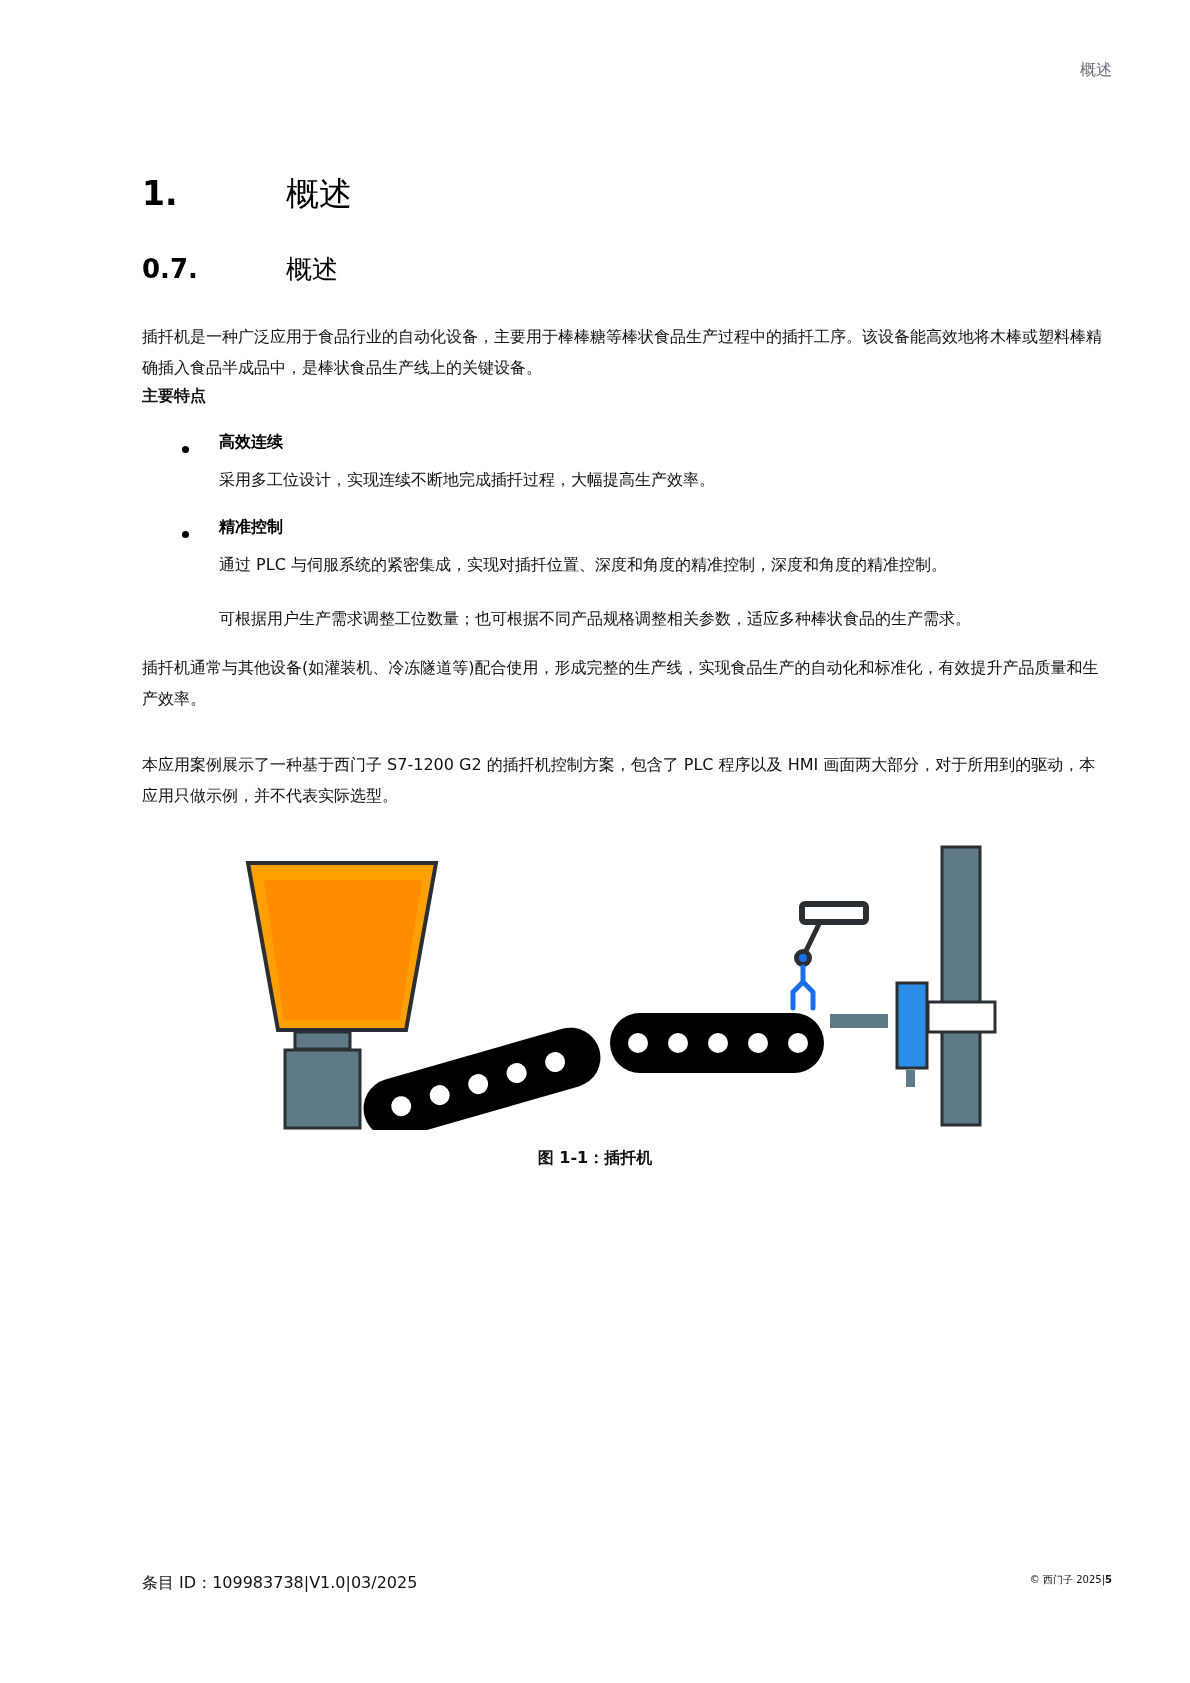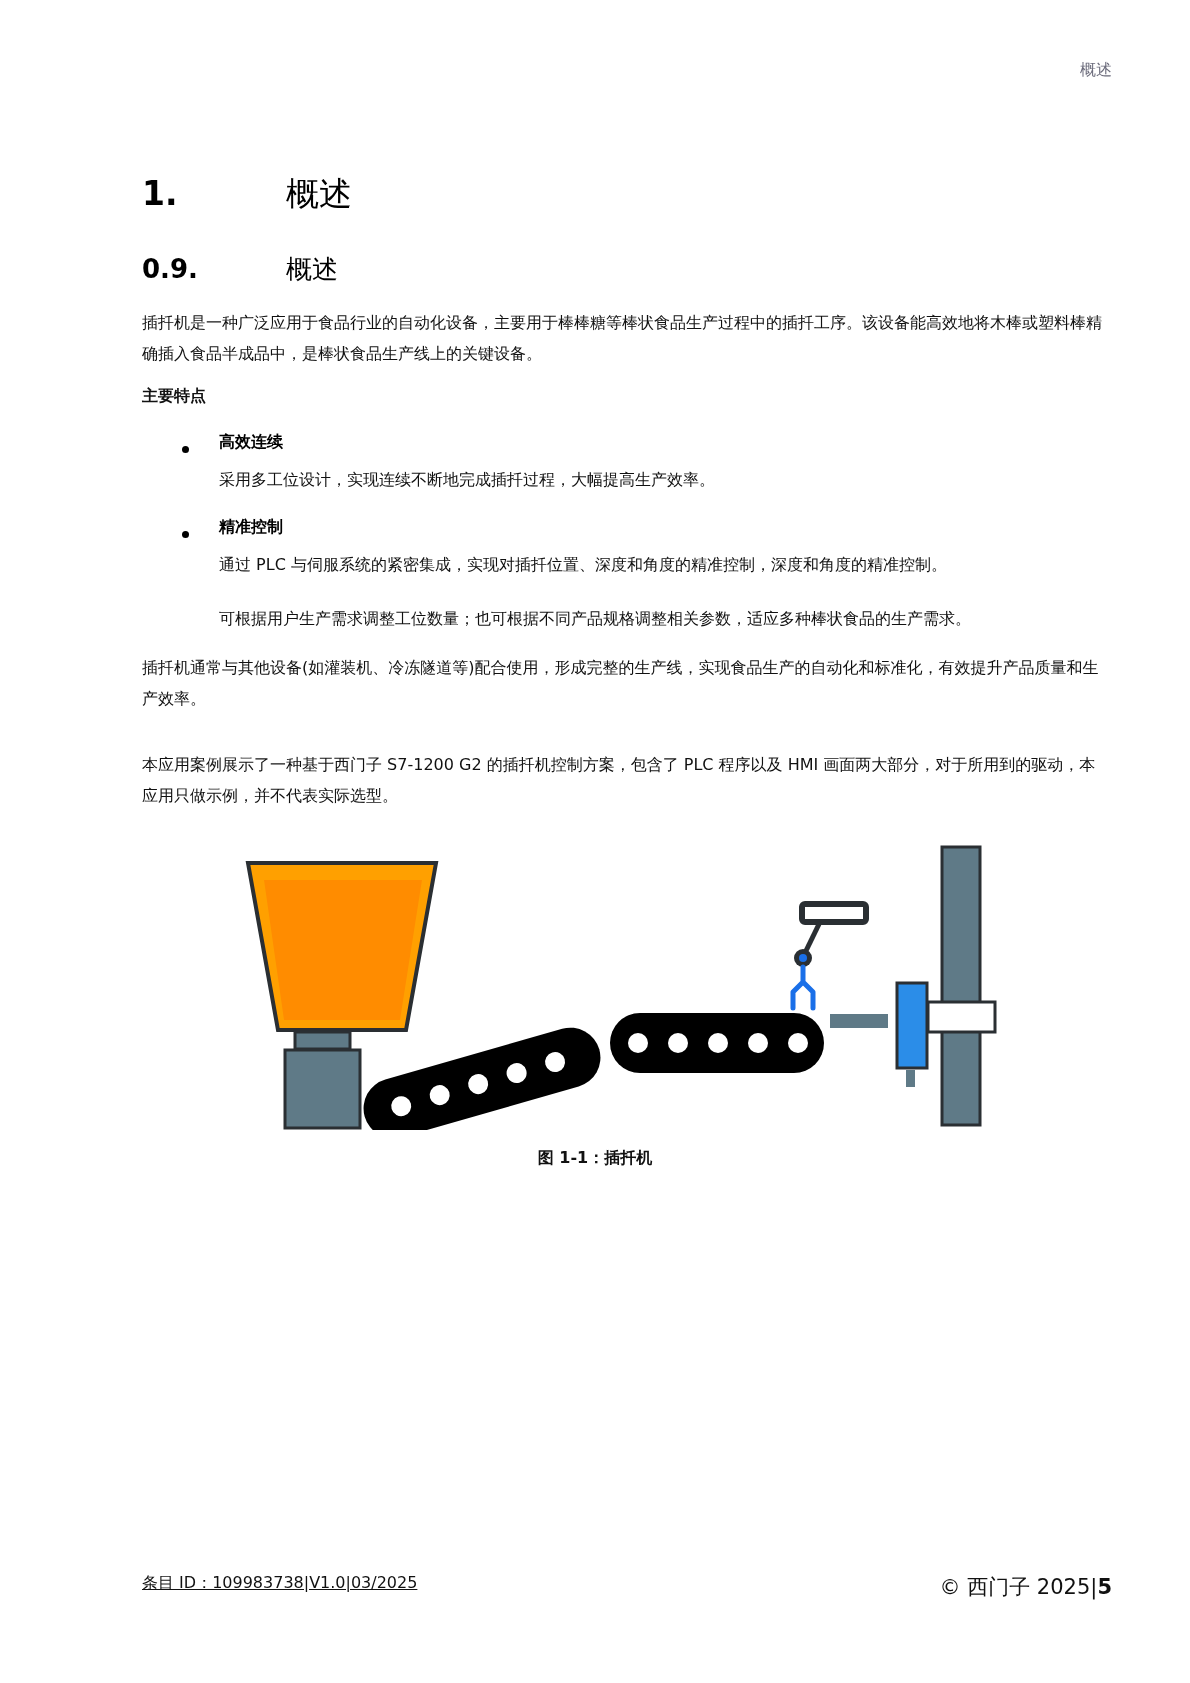--- a/index.html
+++ b/index.html
@@ -23,21 +23,21 @@
     .h2 {
       position: absolute; left: 142px; top: 252px;
       display: flex; align-items: baseline;
     }
     .h2 .num { width: 144px; font-size: 26px; font-weight: bold; }
     .h2 .title { font-size: 26px; }
     .body-text {
       position: absolute; left: 142px; width: 960px;
       font-size: 16px; line-height: 31px; color: #111;
     }
-    .p1 { top: 307px; }
+    .p1 { top: 321px; }
     .features-heading { top: 380px; font-weight: bold; }
     .bullet-item { position: absolute; left: 142px; width: 960px; font-size: 16px; }
     .bullet-item .bullet-row { display: flex; align-items: flex-end; height: 31px; }
     .bullet-item .dot {
       width: 7px; height: 7px; border-radius: 50%; background: #000;
       margin-left: 40px; margin-right: 30px;
     }
     .bullet-item .label { font-weight: bold; }
     .bullet-item .desc { margin-left: 77px; margin-top: 11px; line-height: 31px; color: #111; }
     .b1 { top: 422px; }
@@ -46,39 +46,39 @@
     .p2 { top: 652px; }
     .p3 { top: 749px; }
     .figure {
       position: absolute; left: 240px; top: 830px; width: 780px; height: 300px;
     }
     .caption {
       position: absolute; left: 0; width: 1190px; top: 1148px;
       text-align: center; font-size: 16px; color: #111; font-weight: bold;
     }
     .footer-left {
-      position: absolute; left: 142px; top: 1573px; font-size: 16px; color: #111; text-decoration: underline;
+      position: absolute; left: 142px; top: 1573px; font-size: 16px; color: #111;
     }
     .footer-right {
-      position: absolute; right: 78px; top: 1573px; font-size: 21px; color: #111;
+      position: absolute; right: 78px; top: 1573px; font-size: 10px; color: #111;
     }
     .footer-right .page { font-weight: bold; }
   </style>
 </head>
 <body>
 
 <div class="running-header">概述</div>
 
 <div class="h1">
   <span class="num">1.</span>
   <span class="title">概述</span>
 </div>
 
 <div class="h2">
-  <span class="num">0.9.</span>
+  <span class="num">0.7.</span>
   <span class="title">概述</span>
 </div>
 
 <p class="body-text p1">插扦机是一种广泛应用于食品行业的自动化设备，主要用于棒棒糖等棒状食品生产过程中的插扦工序。该设备能高效地将木棒或塑料棒精确插入食品半成品中，是棒状食品生产线上的关键设备。</p>
 
 <div class="body-text features-heading">主要特点</div>
 
 <div class="bullet-item b1">
   <div class="bullet-row">
     <span class="dot"></span>

